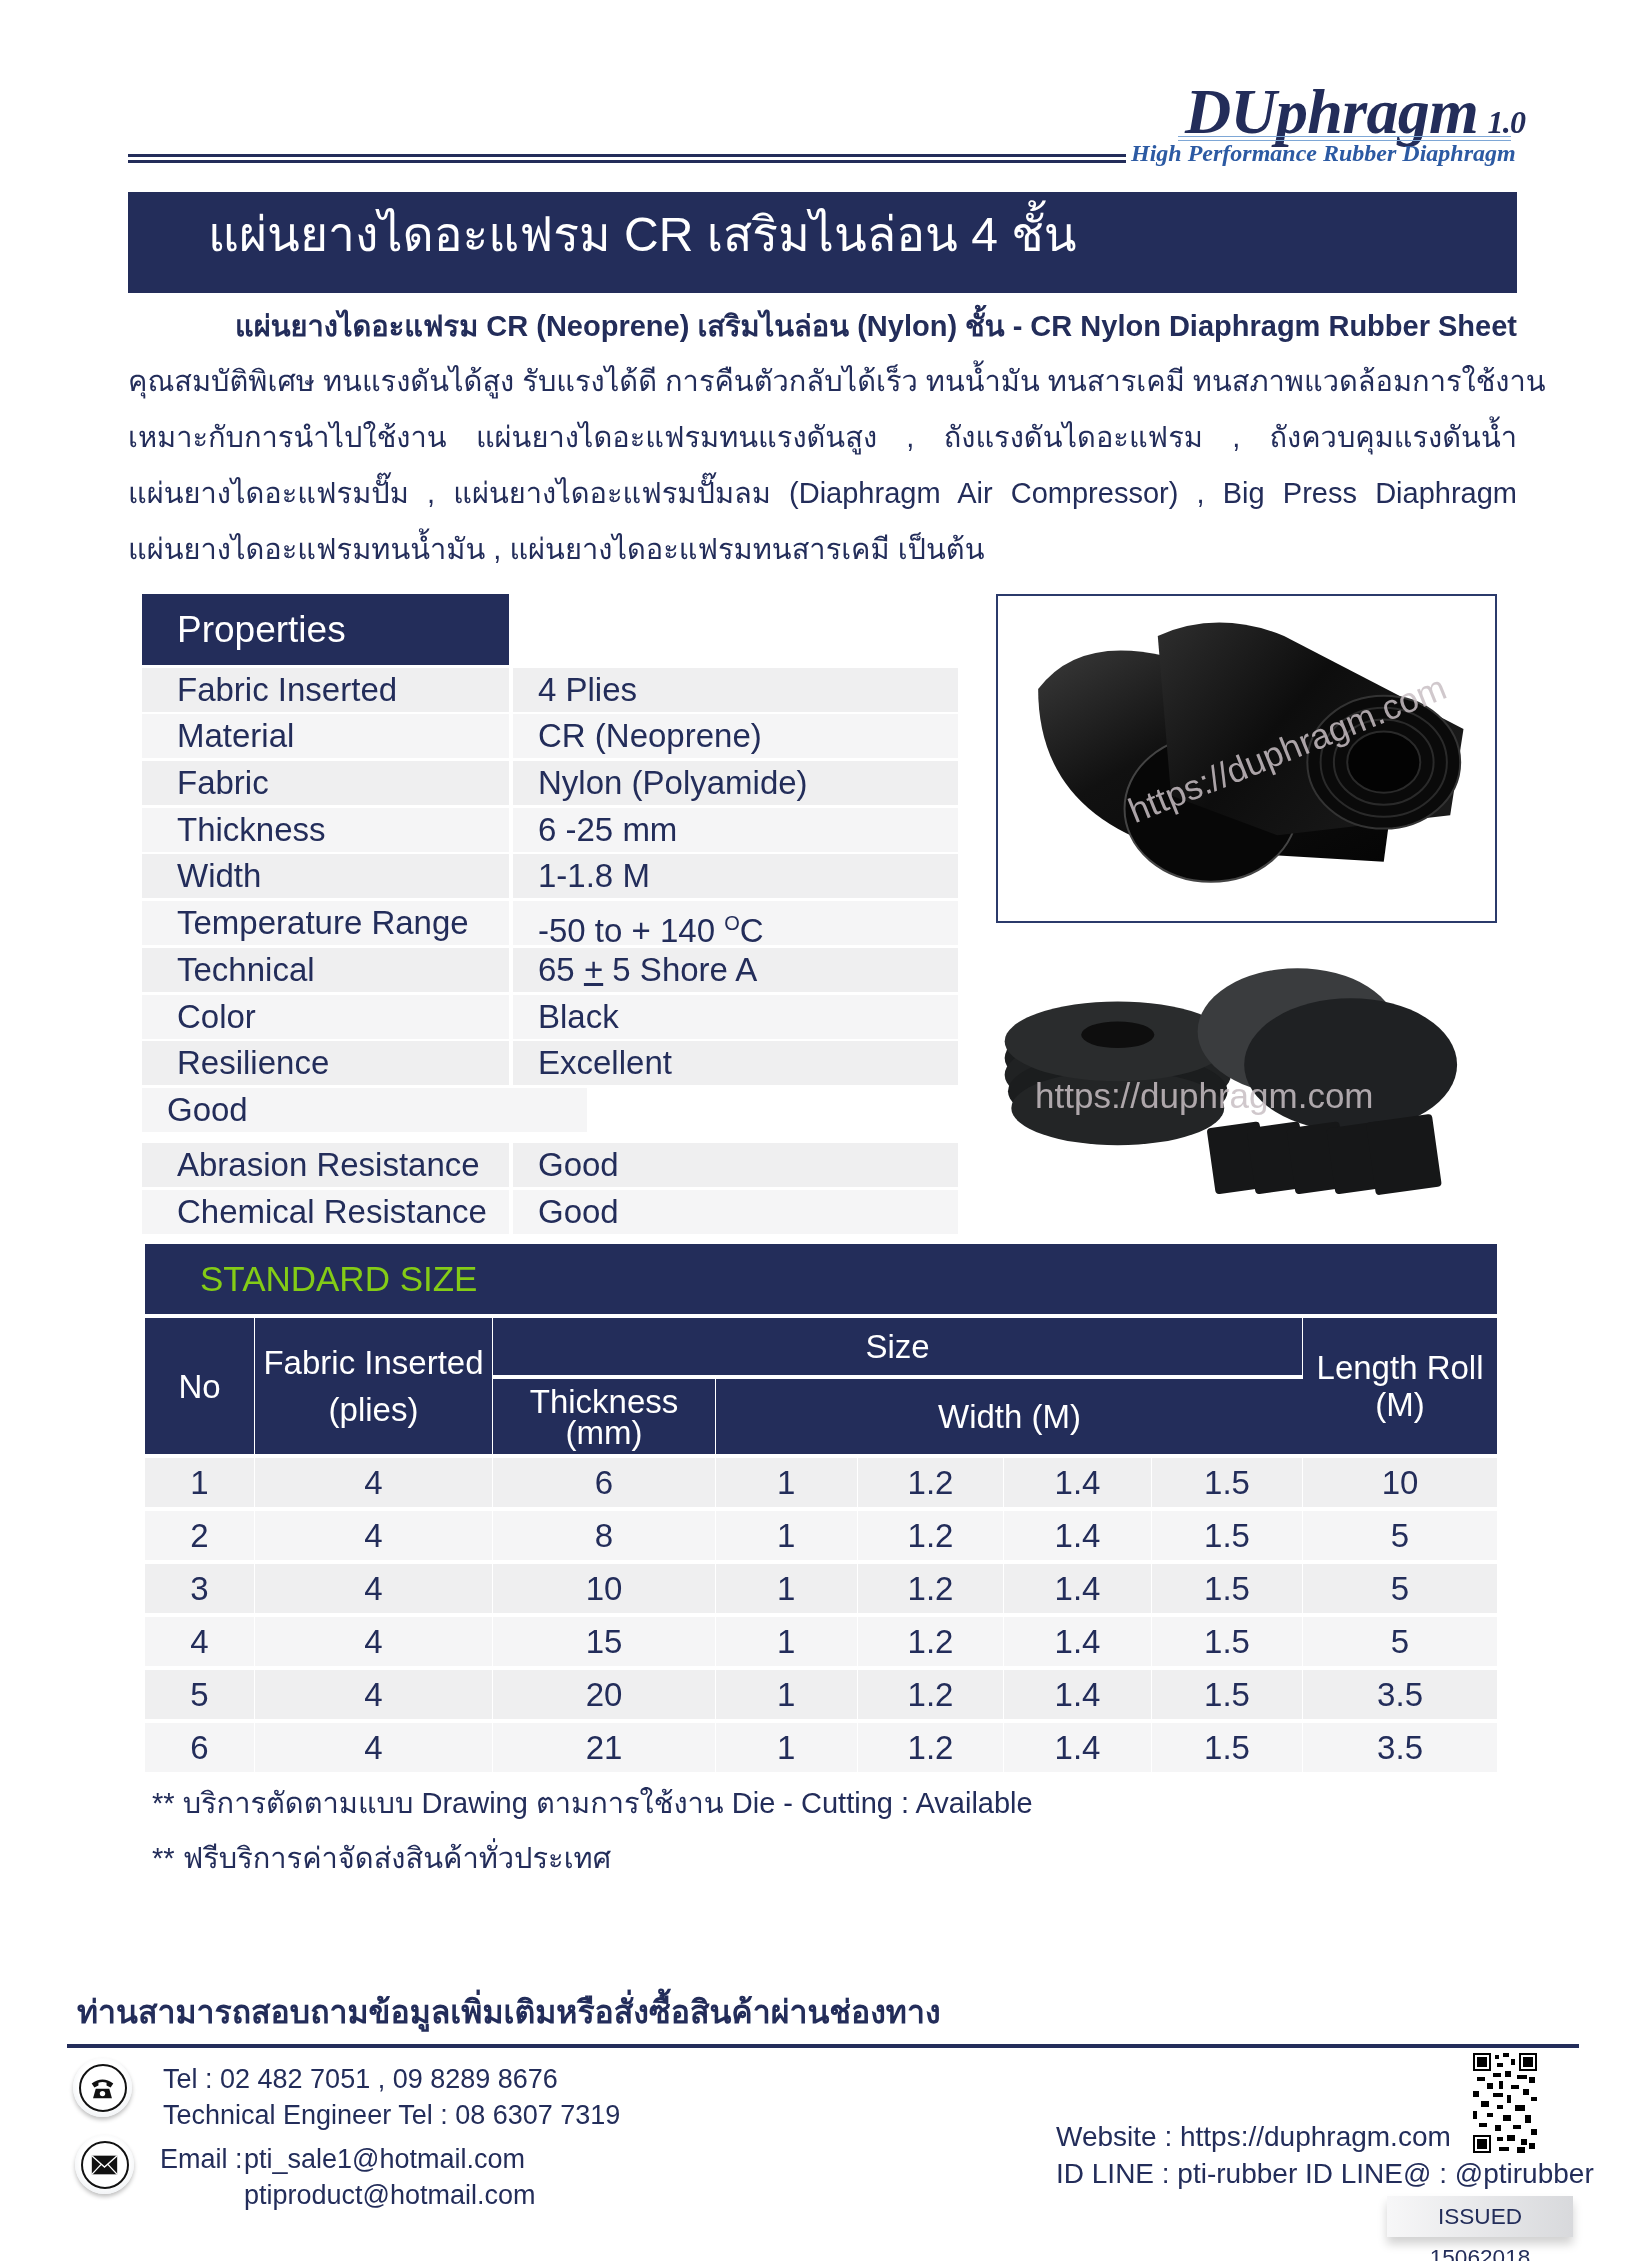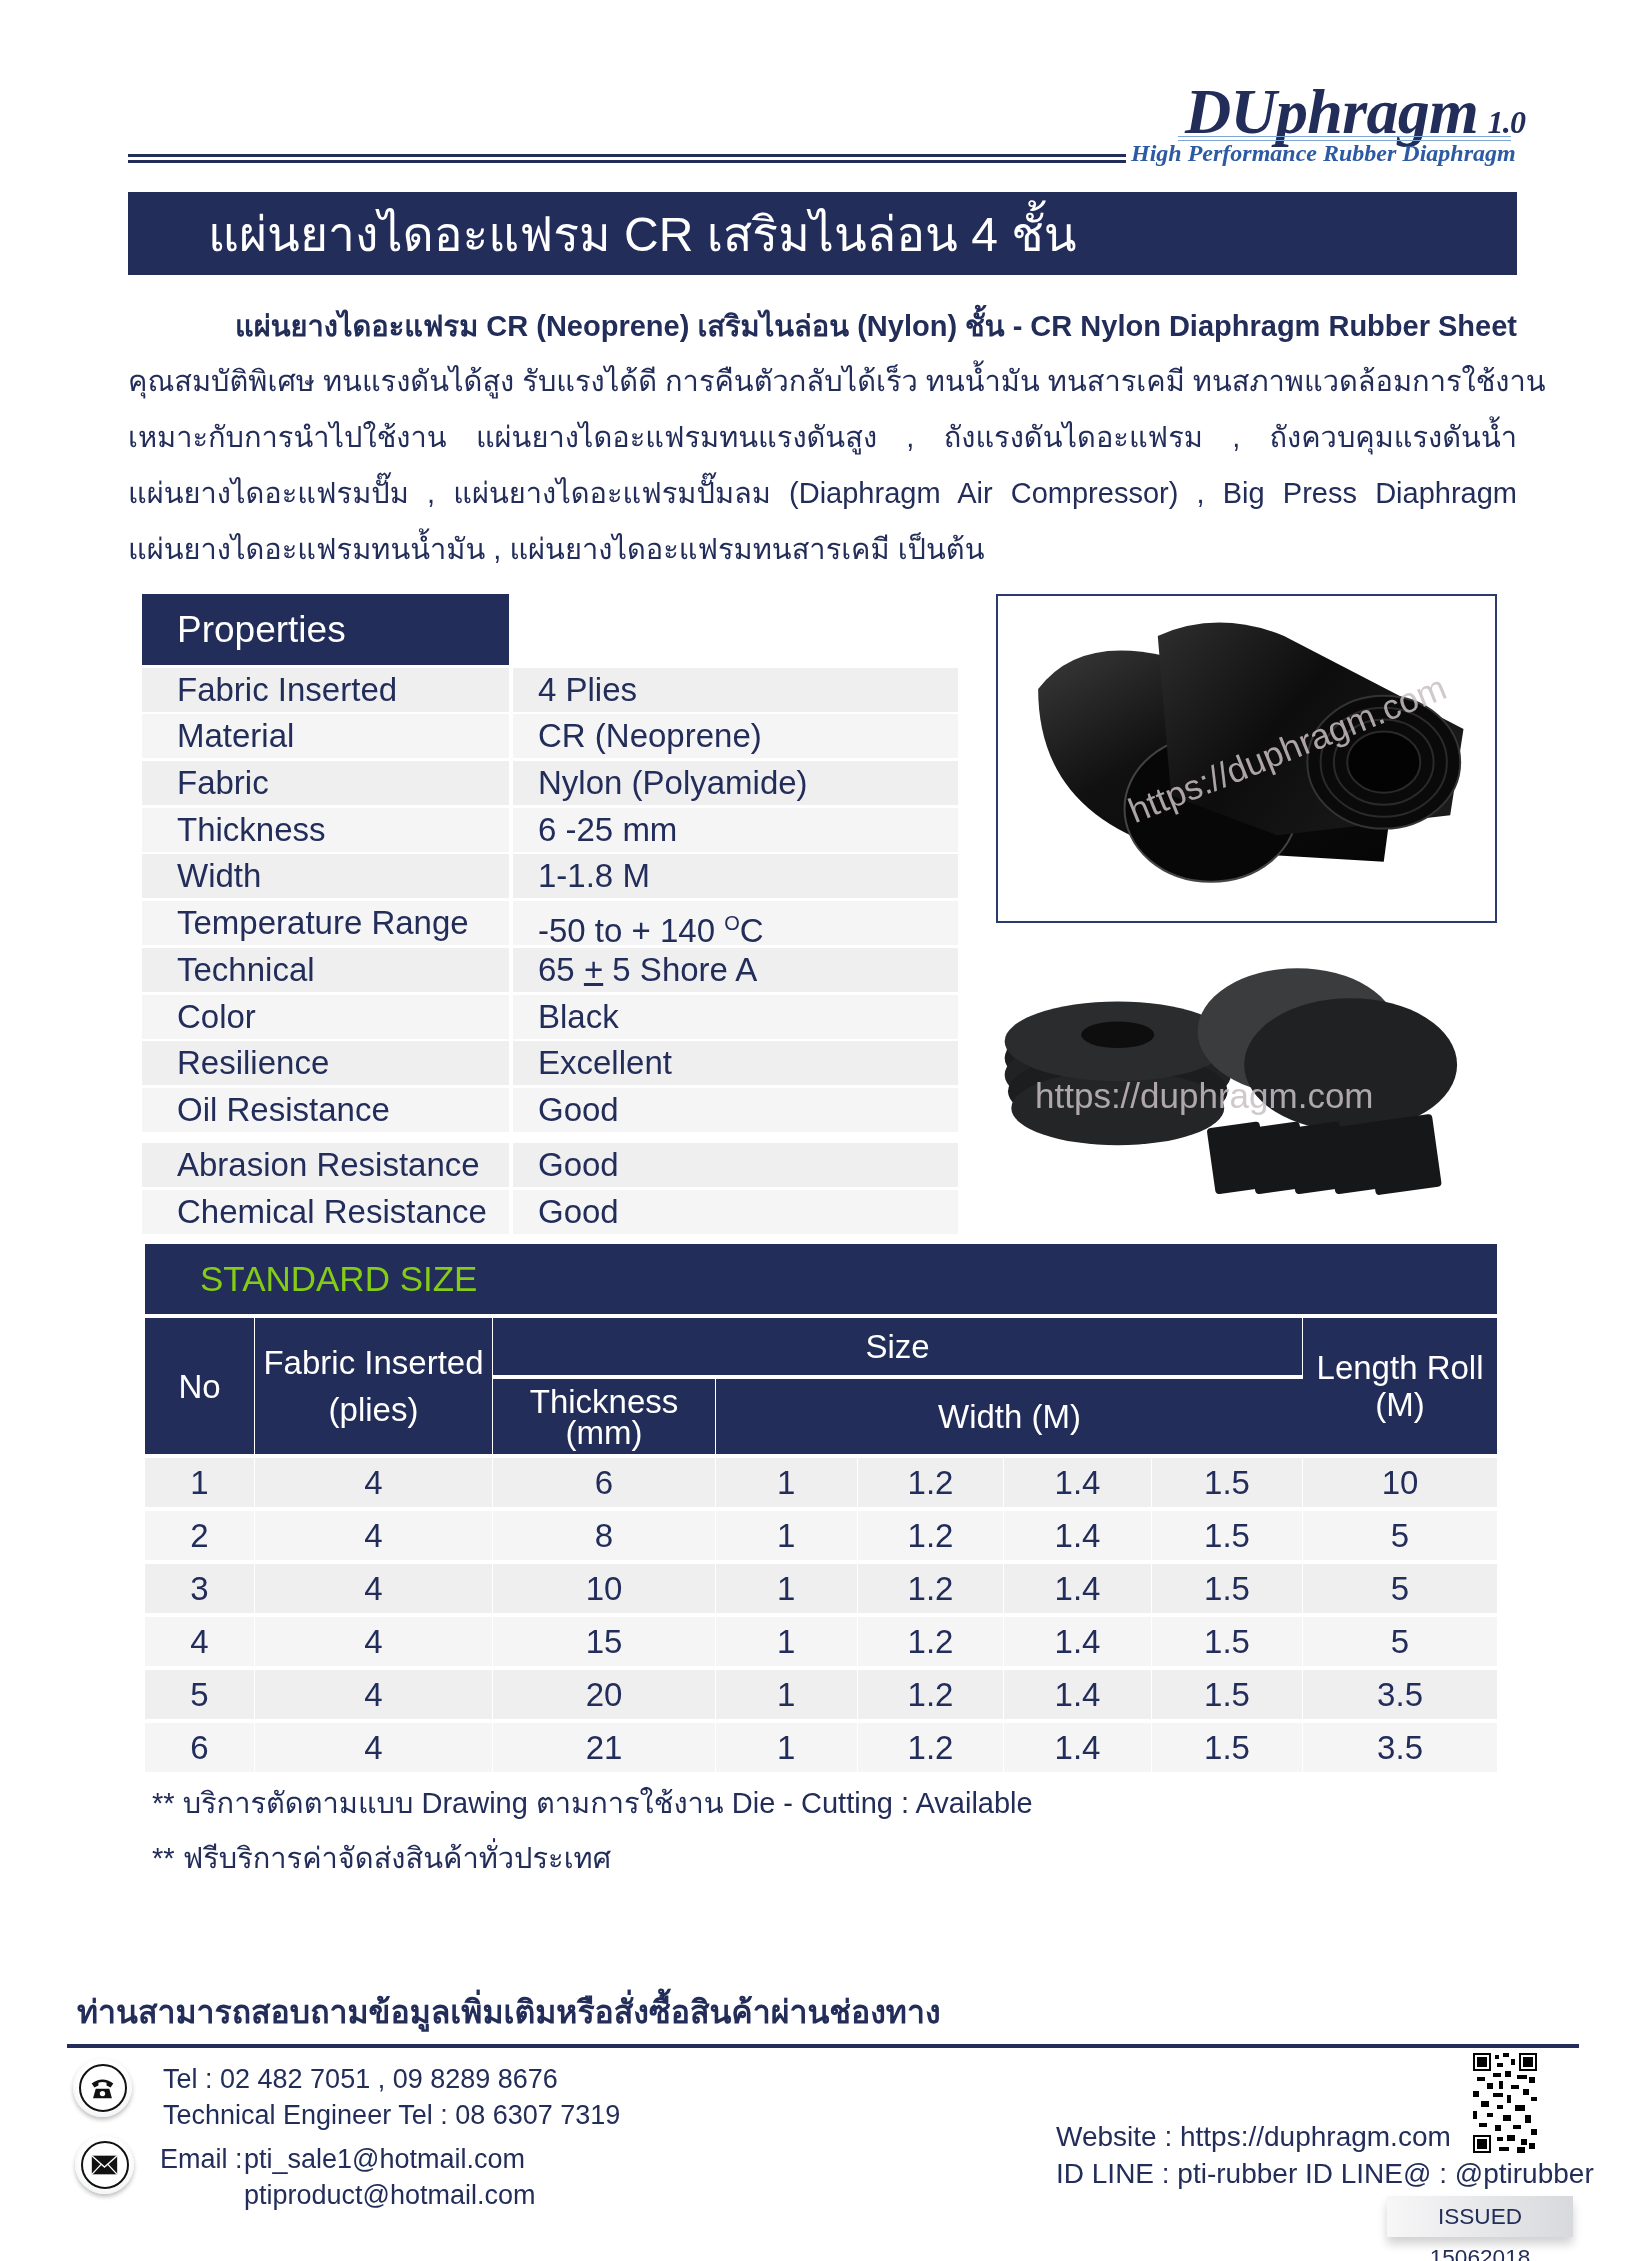--- a/index.html
+++ b/index.html
@@ -11,21 +11,21 @@
   .brand-main { left: 1185px; top: 80px; font-family: "Liberation Serif", "DejaVu Serif", serif;
                 font-style: italic; font-weight: bold; font-size: 64px; color: #232d5a; letter-spacing: -0.7px; line-height: 1; }
   .brand-ver { font-size: 32px; margin-left: 9.3px; }
   .brand-under { left: 1178px; top: 136px; width: 333px; height: 2.7px; border-top: 1.3px solid #7ea7d6; border-bottom: 1.3px solid #7ea7d6; }
   .brand-tag { left: 1131px; top: 141px; font-family: "Liberation Serif", "DejaVu Serif", serif; font-style: italic;
                font-weight: bold; font-size: 24px; color: #2c5aa3; line-height: 1; }
   .hdr-line1 { left: 128px; top: 154px; width: 998px; height: 3.3px; background: #232d5a; }
   .hdr-line2 { left: 128px; top: 160px; width: 998px; height: 3.3px; background: #232d5a; }
 
   
-  .title-banner { left: 128px; top: 192px; width: 1389px; height: 83px; background: #232d5a; }
+  .title-banner { left: 128px; top: 192px; width: 1389px; height: 101px; background: #232d5a; }
   .title-text { left: 80px; top: 13.3px; color: #fff; font-size: 48px; line-height: 60px; }
 
   
   .desc { left: 128px; width: 1389px; font-size: 29px; line-height: 56px; color: #232d5a; }
   .desc-sub { top: 298px; text-align: right; font-weight: bold; }
   .desc-lines { top: 353px; text-align: justify; text-align-last: justify; }
   .desc-lines div { height: 56px; white-space: nowrap; }
   .desc-lines div.last { text-align-last: left; }
 
   
@@ -137,21 +137,20 @@
     </div>
     <div class="props-row even" style="margin-top:2.7px">
       <div class="pc1">Color</div>
       <div class="pc2">Black</div>
     </div>
     <div class="props-row odd" style="margin-top:2.7px">
       <div class="pc1">Resilience</div>
       <div class="pc2">Excellent</div>
     </div>
     <div class="props-row even" style="margin-top:2.7px">
-      <div class="pc1">Oil Resistance</div>
       <div class="pc2">Good</div>
     </div>
     <div class="props-row odd" style="margin-top:11px">
       <div class="pc1">Abrasion Resistance</div>
       <div class="pc2">Good</div>
     </div>
     <div class="props-row even" style="margin-top:2.7px">
       <div class="pc1">Chemical Resistance</div>
       <div class="pc2">Good</div>
     </div>

